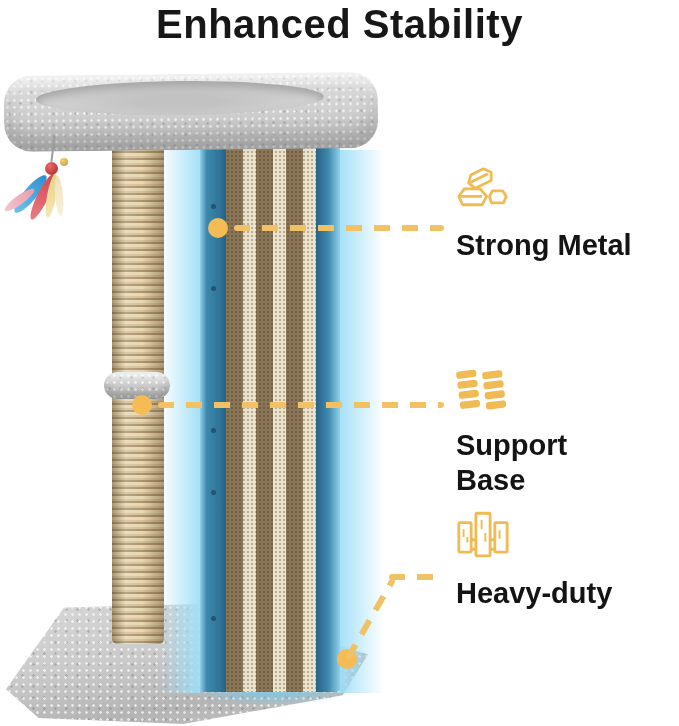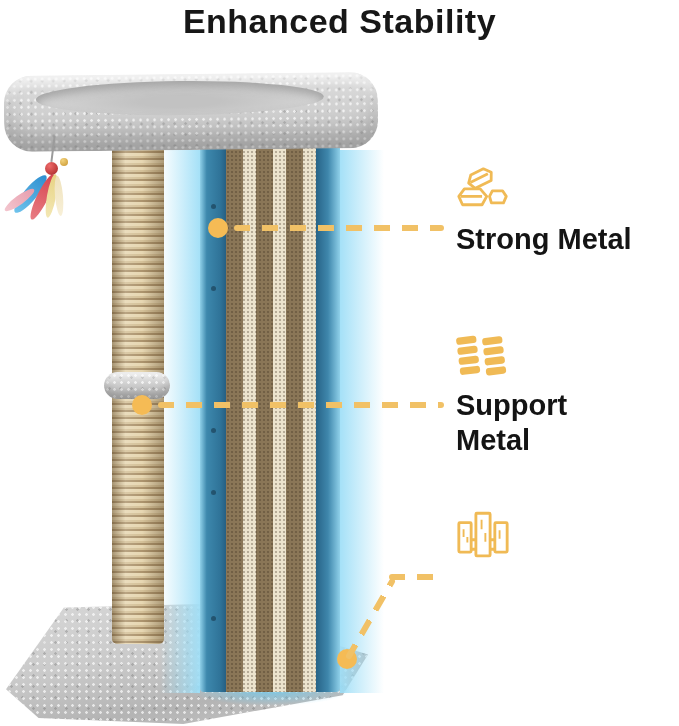--- a/index.html
+++ b/index.html
@@ -2,21 +2,21 @@
 <html><head>
 <meta charset="utf-8">
 <style>
   html,body{margin:0;padding:0;background:#ffffff;}
   body{font-family:"Liberation Sans", sans-serif;}
   .stage{position:relative;width:679px;height:726px;background:#fff;overflow:hidden;margin:0 auto;}
 
   
   .page-title{
     position:absolute;top:2px;left:0;width:100%;
-    text-align:center;font-size:34px;font-weight:800;letter-spacing:.5px;
+    text-align:center;font-size:40px;font-weight:800;letter-spacing:.5px;
     color:#171717;
   }
 
   
   .plush{
     background-image:
       radial-gradient(rgba(255,255,255,.7) 1px, transparent 1.6px),
       radial-gradient(rgba(100,100,100,.28) 1px, transparent 1.5px),
       linear-gradient(180deg,#dedede 0%,#cecece 55%,#bdbdbd 100%);
     background-size:7px 7px, 11px 11px, auto;
@@ -104,23 +104,23 @@
   .dash{position:absolute;height:6px;border-radius:3px;z-index:8;
     background:repeating-linear-gradient(90deg,#F1C166 0 16px,transparent 16px 28px);}
   .dot.d1{left:208px;top:218px;} .dash.h1{left:234px;top:225px;width:210px;}
   .dot.d2{left:132px;top:395px;} .dash.h2{left:158px;top:402px;width:286px;}
   .dot.d3{left:337px;top:649px;}
   .dash.diag3{left:346px;top:653px;width:92px;transform:rotate(-60deg);transform-origin:3px 3px;}
   .dash.h3{left:389px;top:574px;width:49px;}
 
   
   .callout{position:absolute;left:456px;z-index:9;}
-  .callout.c1{top:164px;} .callout.c2{top:332px;} .callout.c3{top:510px;}
+  .callout.c1{top:164px;} .callout.c2{top:366px;} .callout.c3{top:510px;}
   .callout .icon{display:block;}
-  .callout .label{margin-top:10px;font-size:29px;font-weight:800;line-height:35px;color:#141414;}
+  .callout .label{margin-top:16px;font-size:29px;font-weight:800;line-height:35px;color:#141414;}
   .callout .label span{display:block;}
 </style>
 </head>
 <body>
 
 <div class="stage">
 
   <div class="page-title">Enhanced Stability</div>
 
   <div class="base plush"></div>
@@ -196,33 +196,34 @@
         <rect x="2" y="25" width="22" height="8" rx="3.5"></rect>
         <rect x="2" y="36" width="22" height="8" rx="3.5"></rect>
         <rect x="30" y="7" width="22" height="8" rx="3.5"></rect>
         <rect x="30" y="18" width="22" height="8" rx="3.5"></rect>
         <rect x="30" y="29" width="22" height="8" rx="3.5"></rect>
         <rect x="30" y="40" width="22" height="8" rx="3.5"></rect>
       </g>
     </svg>
     <div class="label">
       <span>Support</span>
-      <span>Metal</span>
+      <span>Base</span>
     </div>
   </div>
 
   <div class="callout c3">
     <svg class="icon" width="54" height="50" viewBox="0 0 57 52">
       <g stroke="#F0BA55" fill="none" stroke-width="3" stroke-linejoin="round">
         <rect x="3" y="13" width="13" height="31" rx="1"></rect>
         <rect x="21" y="3" width="15" height="45" rx="1"></rect>
         <rect x="41" y="13" width="13" height="31" rx="1"></rect>
         <path d="M16 31 h5 M36 31 h5 M16 41 h5 M36 41 h5"></path>
         <g stroke-width="2">
           <path d="M8 20 v8 M12 28 v6 M27 10 v10 M31 24 v9 M46 21 v9"></path>
         </g>
       </g>
     </svg>
     <div class="label">
+      <span>Heavy-duty</span>
     </div>
   </div>
 
 </div>
 
 </body></html>

